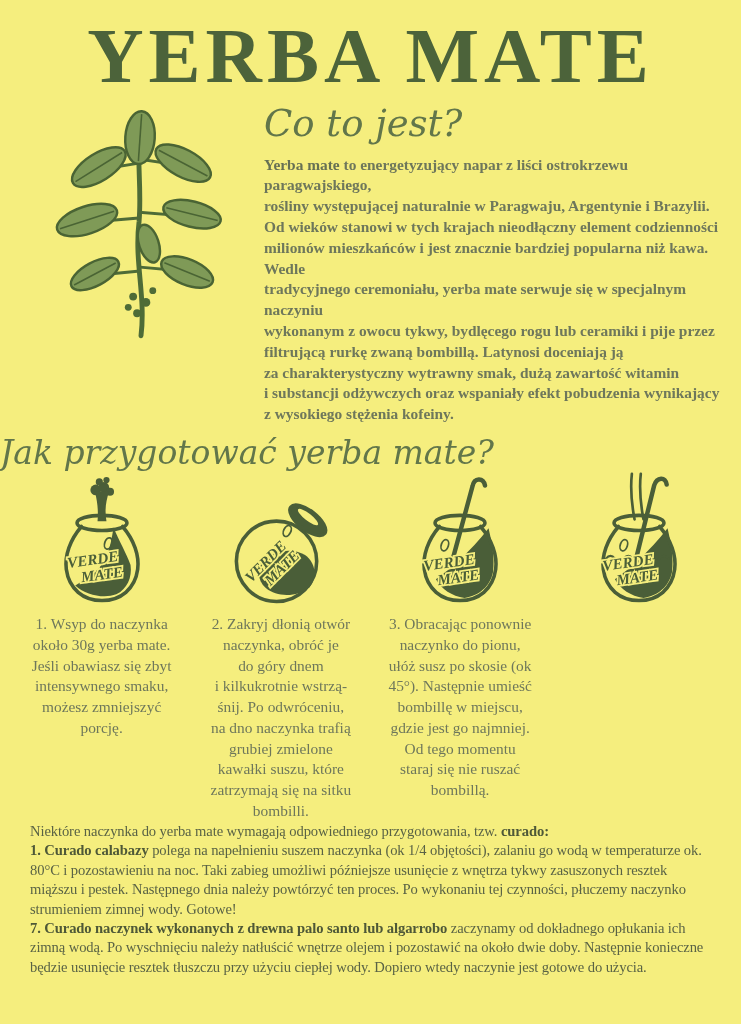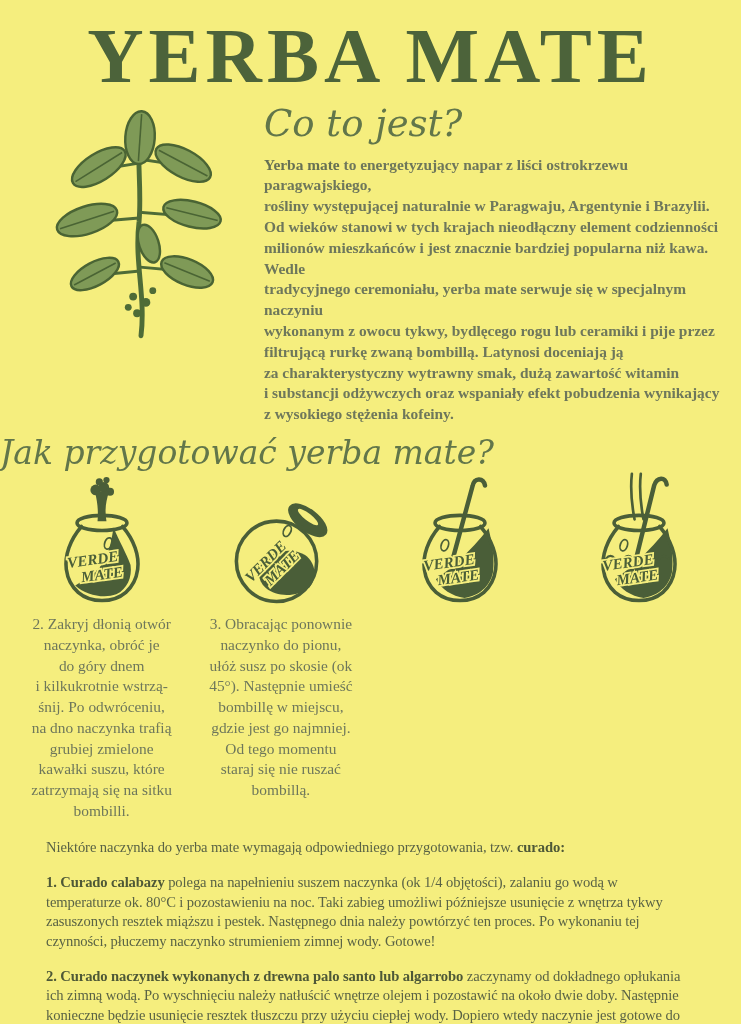--- a/index.html
+++ b/index.html
@@ -34,21 +34,21 @@
     display:grid;grid-template-columns:repeat(4,1fr);
     column-gap:8px;padding:0 16px;
   }
   .step-icon{display:flex;justify-content:center;align-items:flex-end;height:134px;}
   .step-text{
     text-align:center;font-size:15.4px;line-height:20.8px;
     margin:8px 0 0 0;white-space:pre-line;
   }
   .curado-heading{text-align:center;font-size:35px;margin:10px 0 4px 0;}
   .footer{padding:0 30px;font-size:14.6px;line-height:19.4px;color:#5a6345;letter-spacing:-0.1px;}
-  .footer p{margin:16px;}
+  .footer p{margin:0;}
   .footer b{color:#4e5837;}
   svg text{font-family:"Liberation Serif","DejaVu Serif",serif;}
 </style>
 </head>
 <body>
 
 <div class="page">
 
   <h1 class="title">YERBA MATE</h1>
 
@@ -175,20 +175,26 @@
           <g fill="#4a5e38" stroke="#f5ee7e" stroke-width="4" paint-order="stroke" font-weight="bold" font-style="italic" font-size="17" text-anchor="middle" transform="rotate(-8 60 110)">
             <text x="54" y="106">VERDE</text>
             <text x="62" y="124">MATE</text>
           </g>
         </g>
       </svg>
     </div>
   </div>
 
   <div class="steps">
+    <p class="step-text">1. Wsyp do naczynka
+około 30g yerba mate.
+Jeśli obawiasz się zbyt
+intensywnego smaku,
+możesz zmniejszyć
+porcję.</p>
     <p class="step-text">2. Zakryj dłonią otwór
 naczynka, obróć je
 do góry dnem
 i kilkukrotnie wstrzą-
 śnij. Po odwróceniu,
 na dno naczynka trafią
 grubiej zmielone
 kawałki suszu, które
 zatrzymają się na sitku
 bombilli.</p>
@@ -200,16 +206,16 @@
 gdzie jest go najmniej.
 Od tego momentu
 staraj się nie ruszać
 bombillą.</p>
   </div>
 
 
   <div class="footer">
     <p><span>Niektóre naczynka do yerba mate wymagają odpowiedniego przygotowania, tzw. </span><b>curado:</b></p>
     <p><b>1. Curado calabazy</b><span> polega na napełnieniu suszem naczynka (ok 1/4 objętości), zalaniu go wodą w temperaturze ok. 80°C i pozostawieniu na noc. Taki zabieg umożliwi późniejsze usunięcie z wnętrza tykwy zasuszonych resztek miąższu i pestek. Następnego dnia należy powtórzyć ten proces. Po wykonaniu tej czynności, płuczemy naczynko strumieniem zimnej wody. Gotowe!</span></p>
-    <p><b>2. Curado naczynek wykonanych z drewna palo santo lub algarrobo</b><span> zaczynamy od dokładnego opłukania ich zimną wodą. Po wyschnięciu należy natłuścić wnętrze olejem i pozostawić na około dwie doby. Następnie konieczne będzie usunięcie resztek tłuszczu przy użyciu ciepłej wody. Dopiero wtedy naczynie jest gotowe do użycia.</span></p>
+    <p><b>7. Curado naczynek wykonanych z drewna palo santo lub algarrobo</b><span> zaczynamy od dokładnego opłukania ich zimną wodą. Po wyschnięciu należy natłuścić wnętrze olejem i pozostawić na około dwie doby. Następnie konieczne będzie usunięcie resztek tłuszczu przy użyciu ciepłej wody. Dopiero wtedy naczynie jest gotowe do użycia.</span></p>
   </div>
 
 </div>
 
 </body></html>

